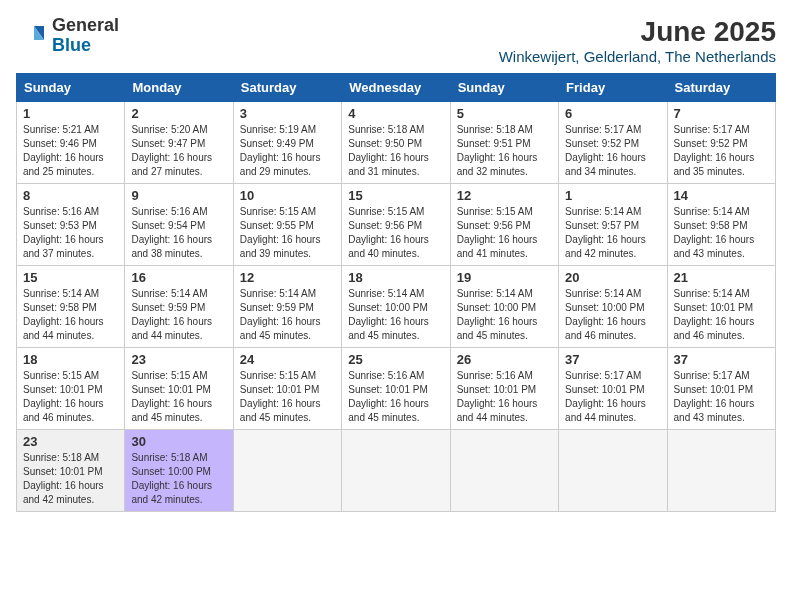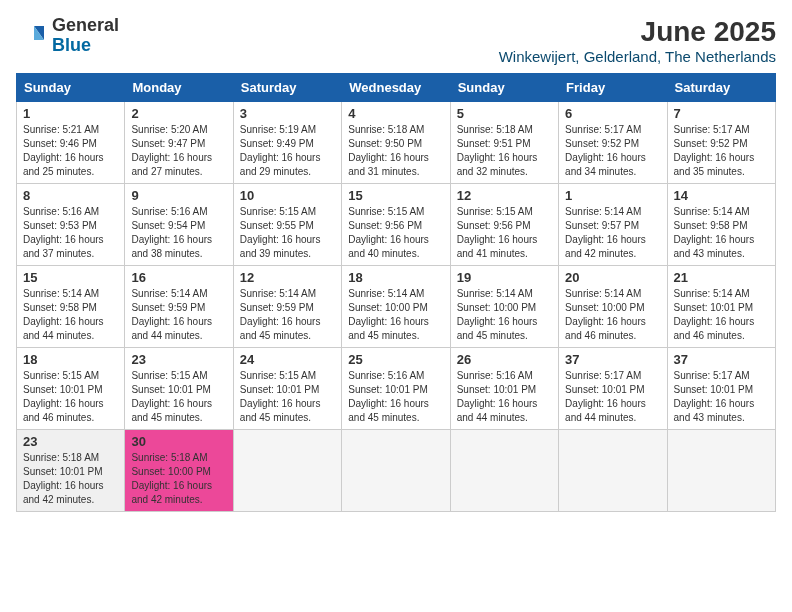--- a/index.html
+++ b/index.html
@@ -236,21 +236,21 @@
         <td>
           <span class="day-number">37</span>
           <div class="day-info">Sunrise: 5:17 AM<br>Sunset: 10:01 PM<br>Daylight: 16 hours and 43 minutes.</div>
         </td>
       </tr>
       <tr>
         <td style="background: rgb(240, 240, 240);">
           <span class="day-number">23</span>
           <div class="day-info">Sunrise: 5:18 AM<br>Sunset: 10:01 PM<br>Daylight: 16 hours and 42 minutes.</div>
         </td>
-        <td style="background: #ec4899;">
+        <td style="background: #c4b5fd;">
           <span class="day-number">30</span>
           <div class="day-info">Sunrise: 5:18 AM<br>Sunset: 10:00 PM<br>Daylight: 16 hours and 42 minutes.</div>
         </td>
         <td class="empty-cell" style="background: rgb(245, 245, 245);"></td>
         <td class="empty-cell" style="background: rgb(245, 245, 245);"></td>
         <td class="empty-cell" style="background: rgb(245, 245, 245);"></td>
         <td class="empty-cell" style="background: rgb(245, 245, 245);"></td>
         <td class="empty-cell" style="background: rgb(245, 245, 245);"></td>
       </tr>
     </tbody>

